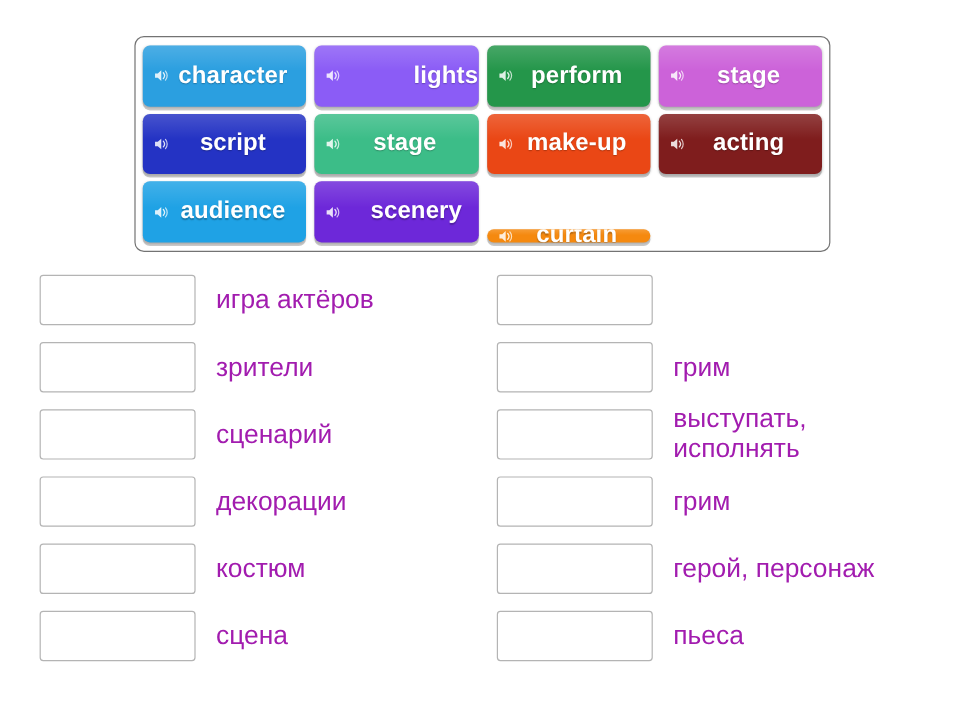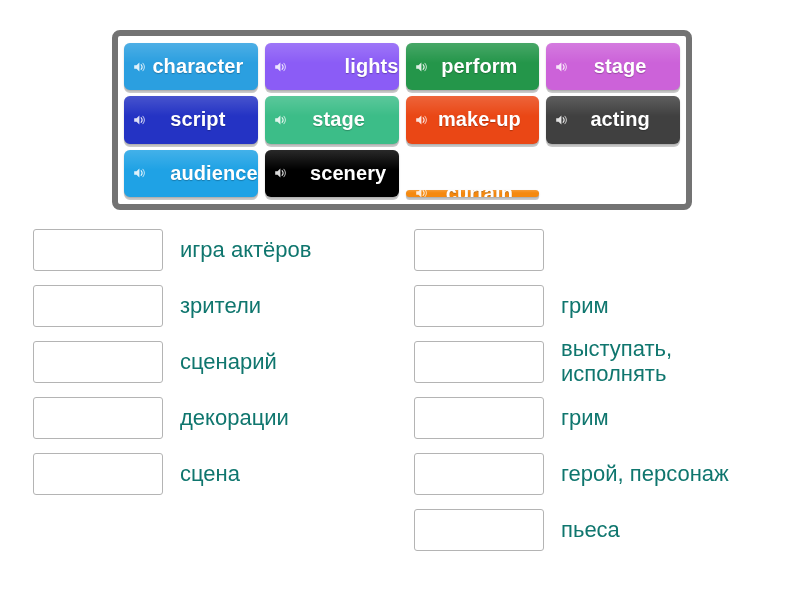--- a/index.html
+++ b/index.html
@@ -20,21 +20,21 @@
 
   
   .tile-panel {
     position: absolute;
     left: 112px;
     top: 30px;
     width: 580px;
     height: 180px;
     box-sizing: border-box;
     background: #ffffff;
-    border: 6px solid #737373;
+    border: 1px solid #737373;
     border-radius: 8px;
     padding: 7px 6px;
   }
 
   .tile-grid {
     display: grid;
     grid-template-columns: repeat(4, 1fr);
     grid-template-rows: repeat(3, 1fr);
     gap: 6px 7px;
     width: 100%;
@@ -119,21 +119,21 @@
     background: #ffffff;
     border: 1px solid #b4b4b4;
     border-radius: 3px;
     box-sizing: border-box;
     cursor: pointer;
   }
 
   .answer-text {
     margin-left: 17px;
     font-size: 22px;
-    color: #0f766e;
+    color: #a21caf;
     line-height: 1.12;
     font-weight: normal;
     white-space: pre-line;
   }
 </style>
 </head>
 <body>
 
 <div id="app">
 
@@ -202,41 +202,41 @@
         <div class="tile" style="background: rgb(234, 71, 21);">
           <span class="tile-speaker">
             <svg width="14" height="14" viewBox="0 0 14 14" aria-hidden="true">
               <path d="M1.2 5.2h2.3L6.4 2.6v8.8L3.5 8.8H1.2z" fill="#ffffff"></path>
               <path d="M8.1 4.6a3.6 3.6 0 0 1 0 4.8" stroke="#ffffff" stroke-width="1.1" fill="none" stroke-linecap="round"></path>
               <path d="M9.9 3.2a5.8 5.8 0 0 1 0 7.6" stroke="#ffffff" stroke-width="1" fill="none" stroke-linecap="round" opacity="0.85"></path>
             </svg>
           </span>
           <span class="tile-label">make-up</span>
         </div>
-        <div class="tile" style="background: #404040;">
+        <div class="tile" style="background: #7f1d1d;">
           <span class="tile-speaker">
             <svg width="14" height="14" viewBox="0 0 14 14" aria-hidden="true">
               <path d="M1.2 5.2h2.3L6.4 2.6v8.8L3.5 8.8H1.2z" fill="#ffffff"></path>
               <path d="M8.1 4.6a3.6 3.6 0 0 1 0 4.8" stroke="#ffffff" stroke-width="1.1" fill="none" stroke-linecap="round"></path>
               <path d="M9.9 3.2a5.8 5.8 0 0 1 0 7.6" stroke="#ffffff" stroke-width="1" fill="none" stroke-linecap="round" opacity="0.85"></path>
             </svg>
           </span>
           <span class="tile-label">acting</span>
         </div>
-        <div class="tile" style="background: rgb(31, 162, 229); justify-content: flex-end;">
+        <div class="tile" style="background: rgb(31, 162, 229);">
           <span class="tile-speaker">
             <svg width="14" height="14" viewBox="0 0 14 14" aria-hidden="true">
               <path d="M1.2 5.2h2.3L6.4 2.6v8.8L3.5 8.8H1.2z" fill="#ffffff"></path>
               <path d="M8.1 4.6a3.6 3.6 0 0 1 0 4.8" stroke="#ffffff" stroke-width="1.1" fill="none" stroke-linecap="round"></path>
               <path d="M9.9 3.2a5.8 5.8 0 0 1 0 7.6" stroke="#ffffff" stroke-width="1" fill="none" stroke-linecap="round" opacity="0.85"></path>
             </svg>
           </span>
           <span class="tile-label">audience</span>
         </div>
-        <div class="tile" style="background: #000000; padding-left: 19px;">
+        <div class="tile" style="background: #6d28d9; padding-left: 19px;">
           <span class="tile-speaker">
             <svg width="14" height="14" viewBox="0 0 14 14" aria-hidden="true">
               <path d="M1.2 5.2h2.3L6.4 2.6v8.8L3.5 8.8H1.2z" fill="#ffffff"></path>
               <path d="M8.1 4.6a3.6 3.6 0 0 1 0 4.8" stroke="#ffffff" stroke-width="1.1" fill="none" stroke-linecap="round"></path>
               <path d="M9.9 3.2a5.8 5.8 0 0 1 0 7.6" stroke="#ffffff" stroke-width="1" fill="none" stroke-linecap="round" opacity="0.85"></path>
             </svg>
           </span>
           <span class="tile-label">scenery</span>
         </div>
         <div class="tile" style="background: rgb(245, 137, 15); margin-top: 40px;">
@@ -265,20 +265,24 @@
         <div class="answer-row">
           <div class="drop-box"></div>
           <div class="answer-text">сценарий</div>
         </div>
         <div class="answer-row">
           <div class="drop-box"></div>
           <div class="answer-text">декорации</div>
         </div>
         <div class="answer-row">
           <div class="drop-box"></div>
+          <div class="answer-text">костюм</div>
+        </div>
+        <div class="answer-row">
+          <div class="drop-box"></div>
           <div class="answer-text">сцена</div>
         </div>
       </div>
     <div class="column right">
         <div class="answer-row">
           <div class="drop-box"></div>
         </div>
         <div class="answer-row">
           <div class="drop-box"></div>
           <div class="answer-text">грим</div>

